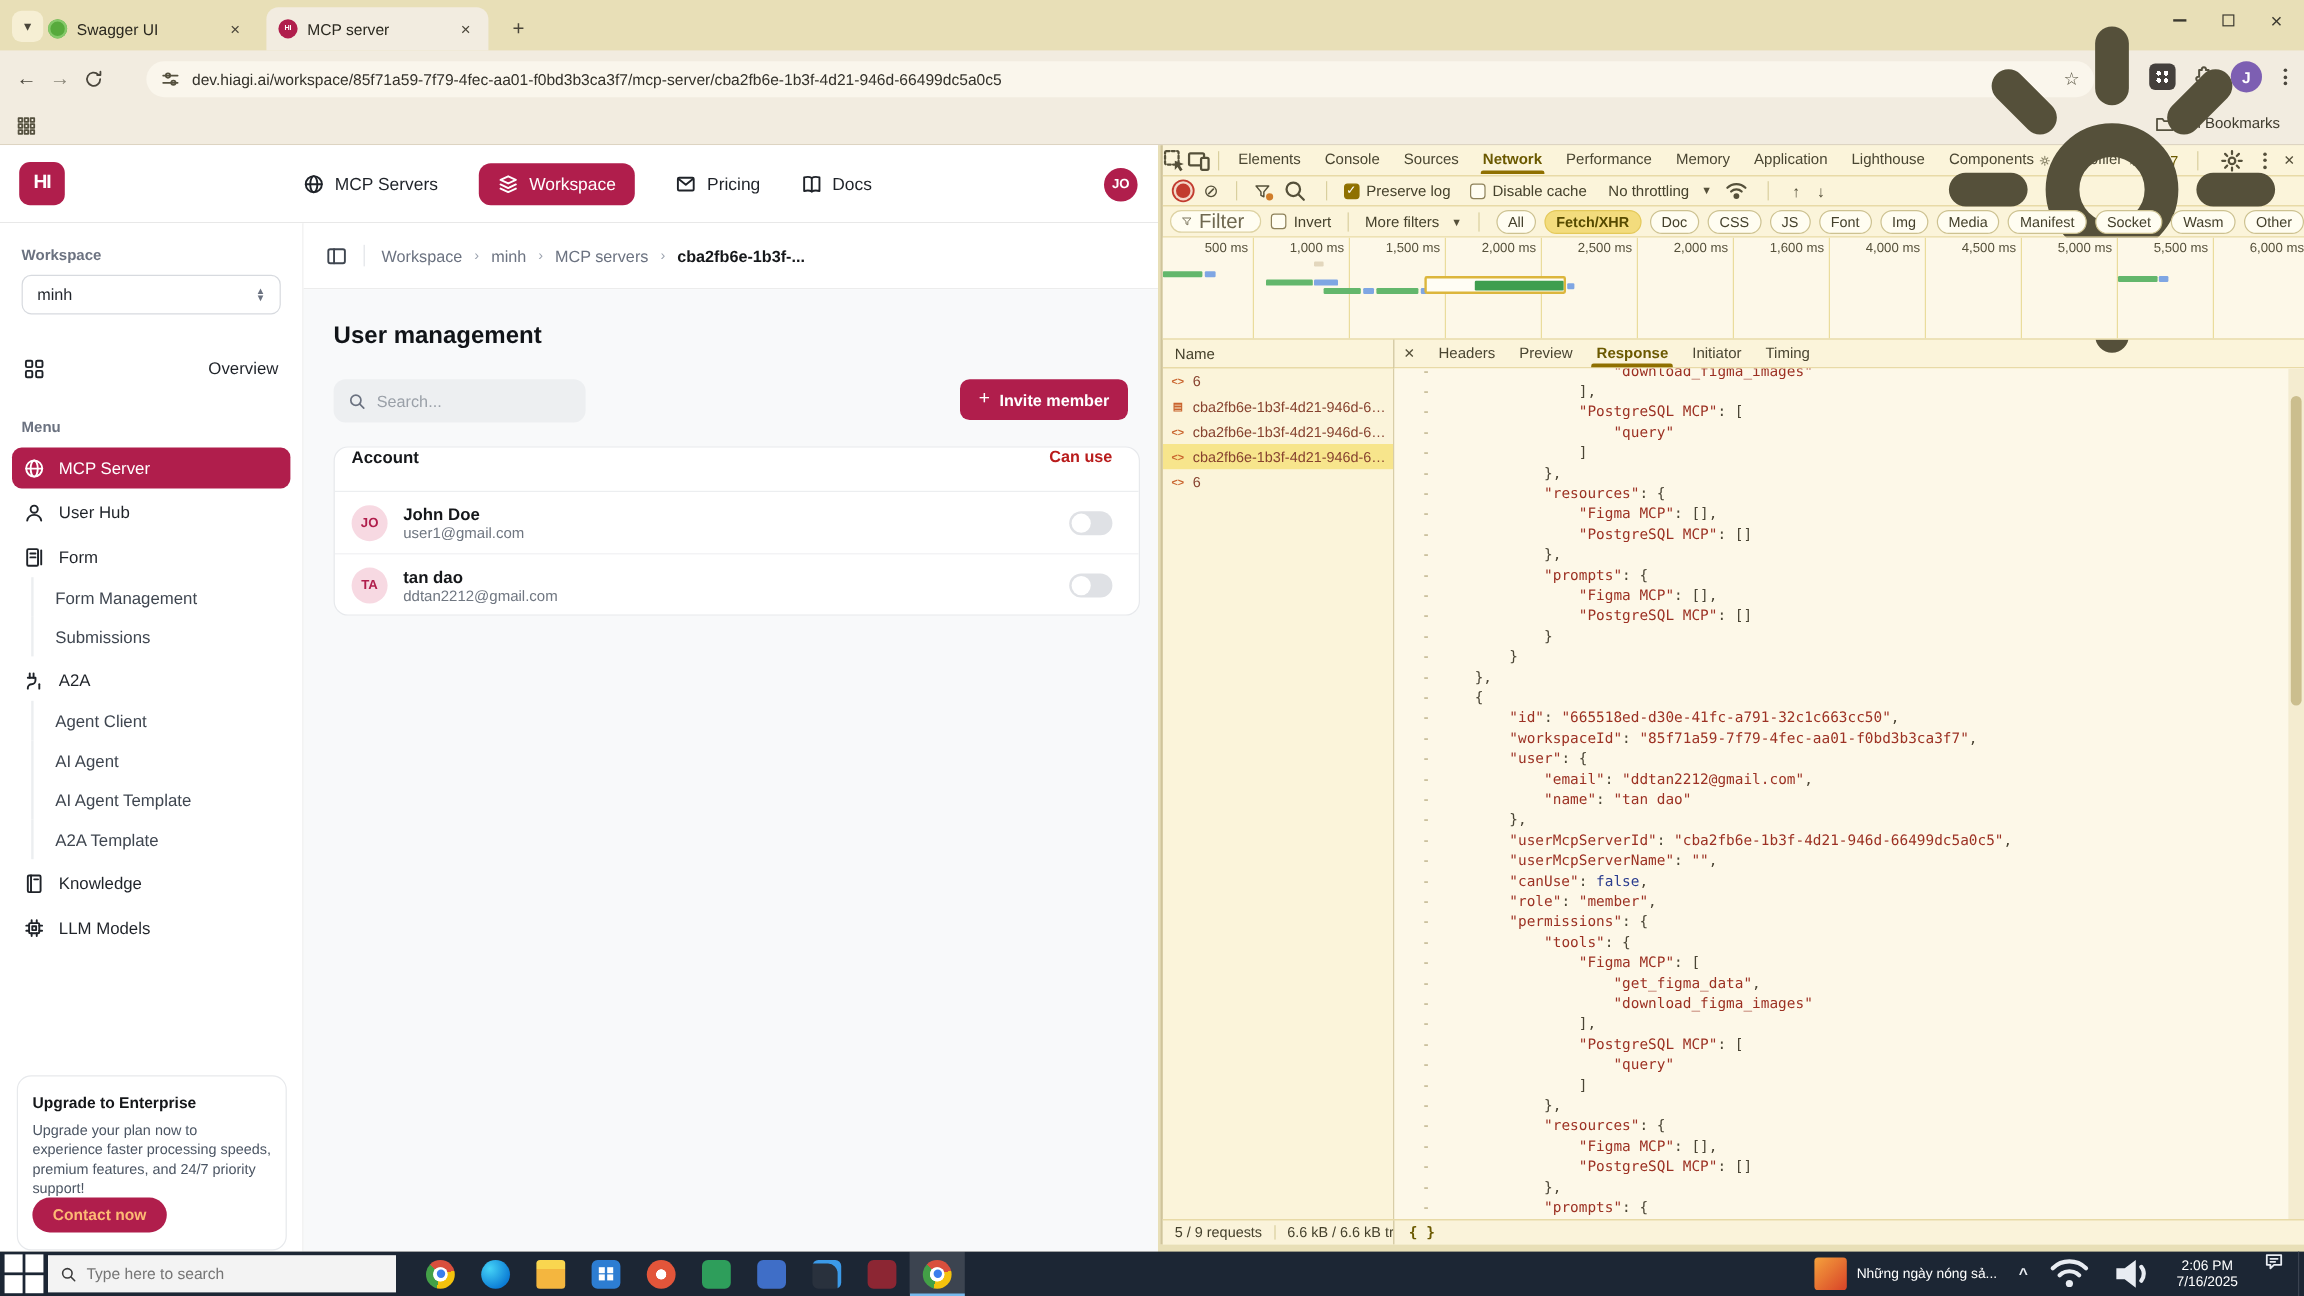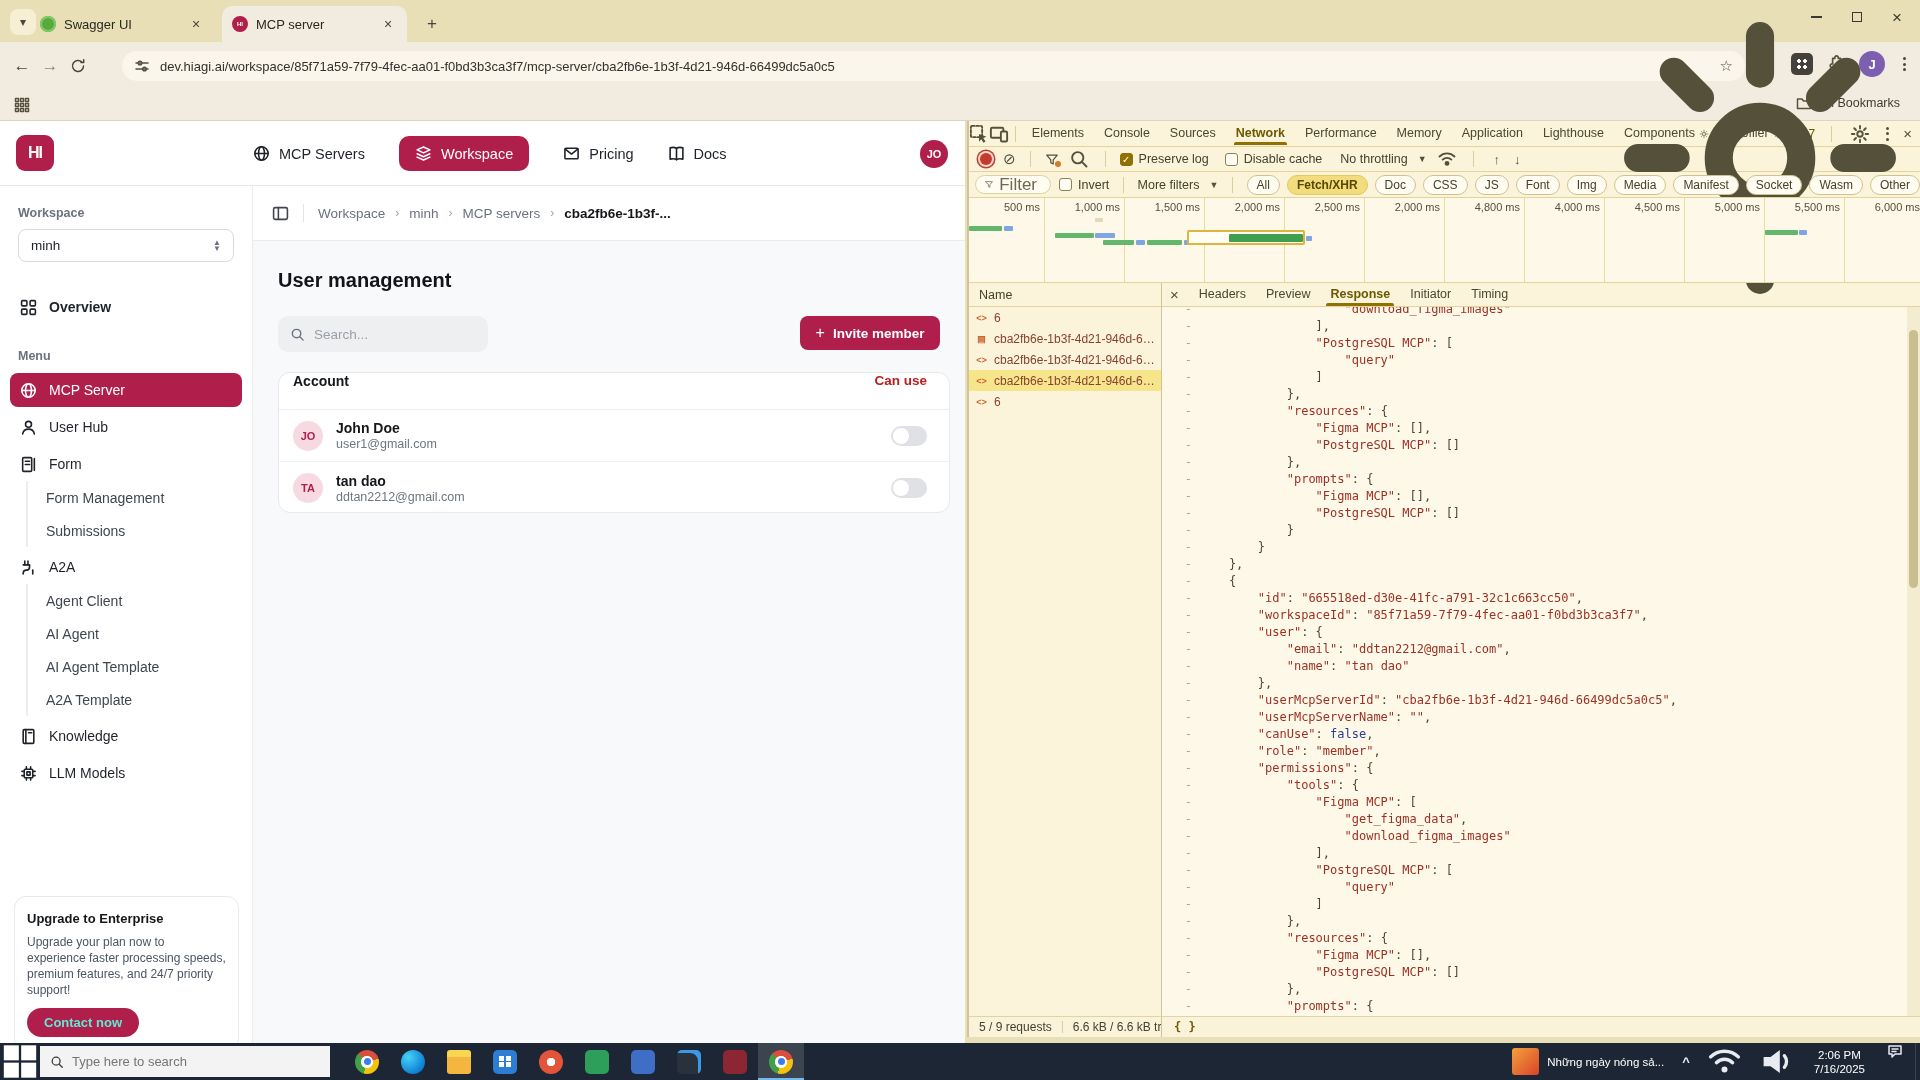--- a/index.html
+++ b/index.html
@@ -56,32 +56,32 @@
   .nav-item .ic { width:17px; height:17px; color:#1f2329; }
   .nav-item.active { background:#b01e4c; color:#fff; border-radius:10px; padding:9px 16px; }
   .nav-item.active .ic { color:#fff; }
   .nav-avatar { position:absolute; right:17px; top:19px; width:28px; height:28px; border-radius:50%; background:#b01e4c; color:#fff; font-size:11px; font-weight:bold; display:flex; align-items:center; justify-content:center; }
 
   .sidebar { position:absolute; left:0; top:65px; width:253px; height:857px; background:#fff; border-right:1px solid #ececec; }
   .side-label { font-size:12.5px; color:#6b7280; font-weight:600; }
   .ws-block { position:absolute; left:18px; right:18px; top:20px; }
   .ws-select { margin-top:9px; height:33px; border:1px solid #d7dadf; border-radius:8px; display:flex; align-items:center; padding:0 12px; font-size:13.5px; color:#1f2329; justify-content:space-between; }
   .updown { display:flex; flex-direction:column; line-height:6px; font-size:8px; color:#6b7280; }
-  .overview-item { position:absolute; left:10px; right:10px; top:103px; height:36px; display:flex; align-items:center; gap:12px; padding:0 10px; font-size:14px; color:#1f2329; font-weight:700; border-radius:8px; }
+  .overview-item { position:absolute; left:10px; right:10px; top:103px; height:36px; display:flex; align-items:center; gap:12px; padding:0 10px; font-size:14px; color:#1f2329; font-weight:400; border-radius:8px;justify-content:space-between; }
   .menu-label { position:absolute; left:18px; top:163px; }
   .side-menu { position:absolute; left:10px; right:10px; top:184px; }
   .side-item { height:34px; display:flex; align-items:center; gap:12px; padding:0 10px; font-size:14px; color:#1f2329; font-weight:500; border-radius:8px; margin-top:3px; }
   .side-item .ic { width:17px; height:17px; color:#1f2329; }
   .side-item.active { background:#b01e4c; color:#fff; }
   .side-item.active .ic { color:#fff; }
   .side-item.sub { margin-left:16px; border-left:2px solid #eceef0; border-radius:0; padding-left:18px; height:33px; font-weight:400; color:#3f4650; margin-top:0; }
   .upgrade-card { position:absolute; left:14px; right:13px; top:710px; border:1px solid #e7e9ec; border-radius:12px; padding:14px 12px; }
   .upgrade-title { font-size:13px; font-weight:bold; color:#15171a; }
   .upgrade-body { margin-top:8px; font-size:12px; line-height:16px; color:#4b5563; }
-  .contact-btn { margin-top:10px; display:inline-block; background:#b01e4c; color:#5eead4; font-size:13px; font-weight:bold; padding:7px 17px; border-radius:999px; border:none; }
+  .contact-btn { margin-top:0; display:inline-block; background:#b01e4c; color:#fdba74; font-size:13px; font-weight:bold; padding:7px 17px; border-radius:999px; border:none; }
 
   .breadbar { position:absolute; left:253px; top:65px; width:712px; height:55px; background:#fff; border-bottom:1px solid #ececec; display:flex; align-items:center; padding-left:19px; }
   .panel-ic { width:17px; height:17px; color:#3f4650; }
   .bread-sep { width:1px; height:18px; background:#e2e4e8; margin:0 14px; }
   .crumbs { display:flex; align-items:center; gap:10px; font-size:13.5px; color:#6b7280; }
   .crumbs .gt { color:#9ca3af; font-size:12px; }
   .crumbs .current { color:#15171a; font-weight:600; }
 
   .content { position:absolute; left:253px; top:120px; width:712px; height:802px; background:#f8f9fa; }
   .page-title { position:absolute; left:25px; top:28px; font-size:20px; font-weight:bold; color:#111418; }
@@ -643,21 +643,21 @@
   </div>
 
   <div class="dt-timeline">
     <div class="tl-grid" id="tl-grid">
         <div class="tl-cell first">500 ms</div>
         <div class="tl-cell">1,000 ms</div>
         <div class="tl-cell">1,500 ms</div>
         <div class="tl-cell">2,000 ms</div>
         <div class="tl-cell">2,500 ms</div>
         <div class="tl-cell">2,000 ms</div>
-        <div class="tl-cell">4,800 ms</div>
+        <div class="tl-cell">1,600 ms</div>
         <div class="tl-cell">4,000 ms</div>
         <div class="tl-cell">4,500 ms</div>
         <div class="tl-cell">5,000 ms</div>
         <div class="tl-cell">5,500 ms</div>
         <div class="tl-cell">6,000 ms</div>
       </div>
     <div id="tl-bars">
         <div class="tl-bar green" style="left: 0px; top: 28px; width: 33px;"></div>
         <div class="tl-bar blue" style="left: 35px; top: 28px; width: 9px;"></div>
         <div class="tl-bar beige" style="left: 126px; top: 20px; width: 8px;"></div>

